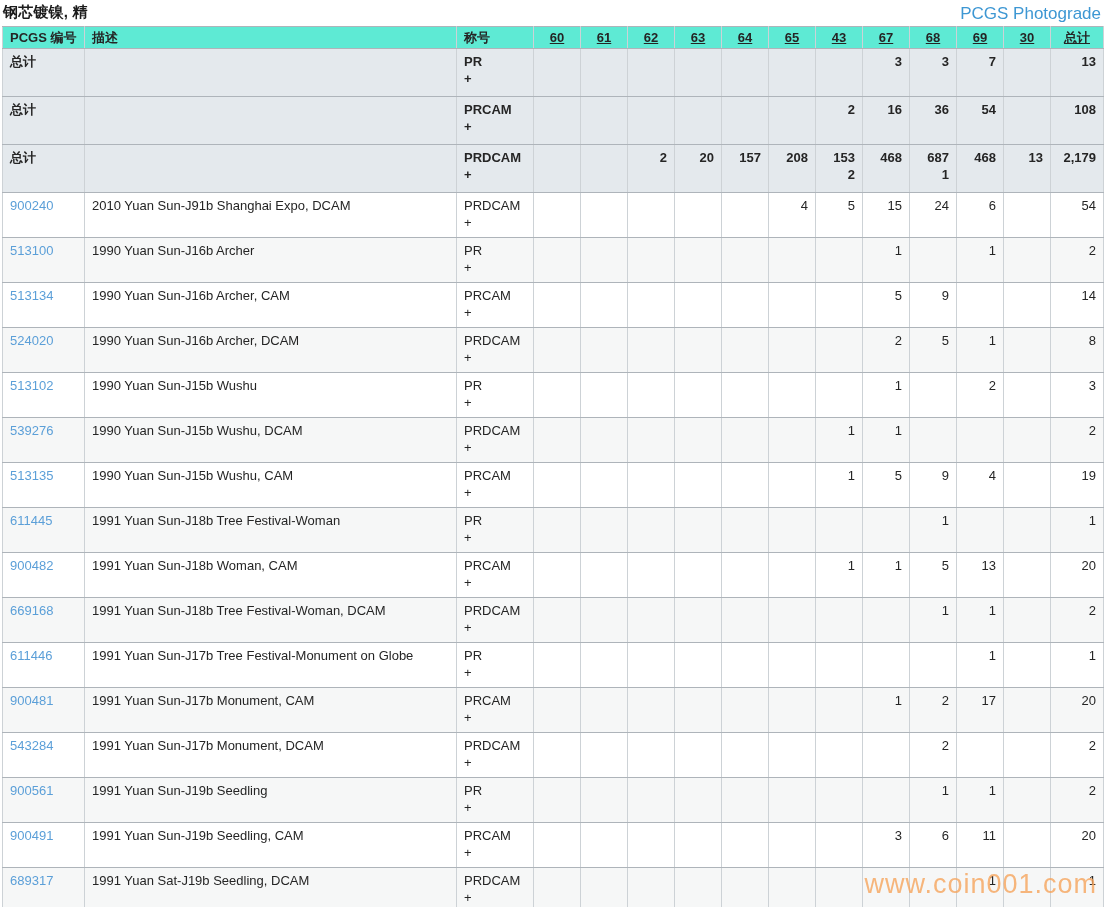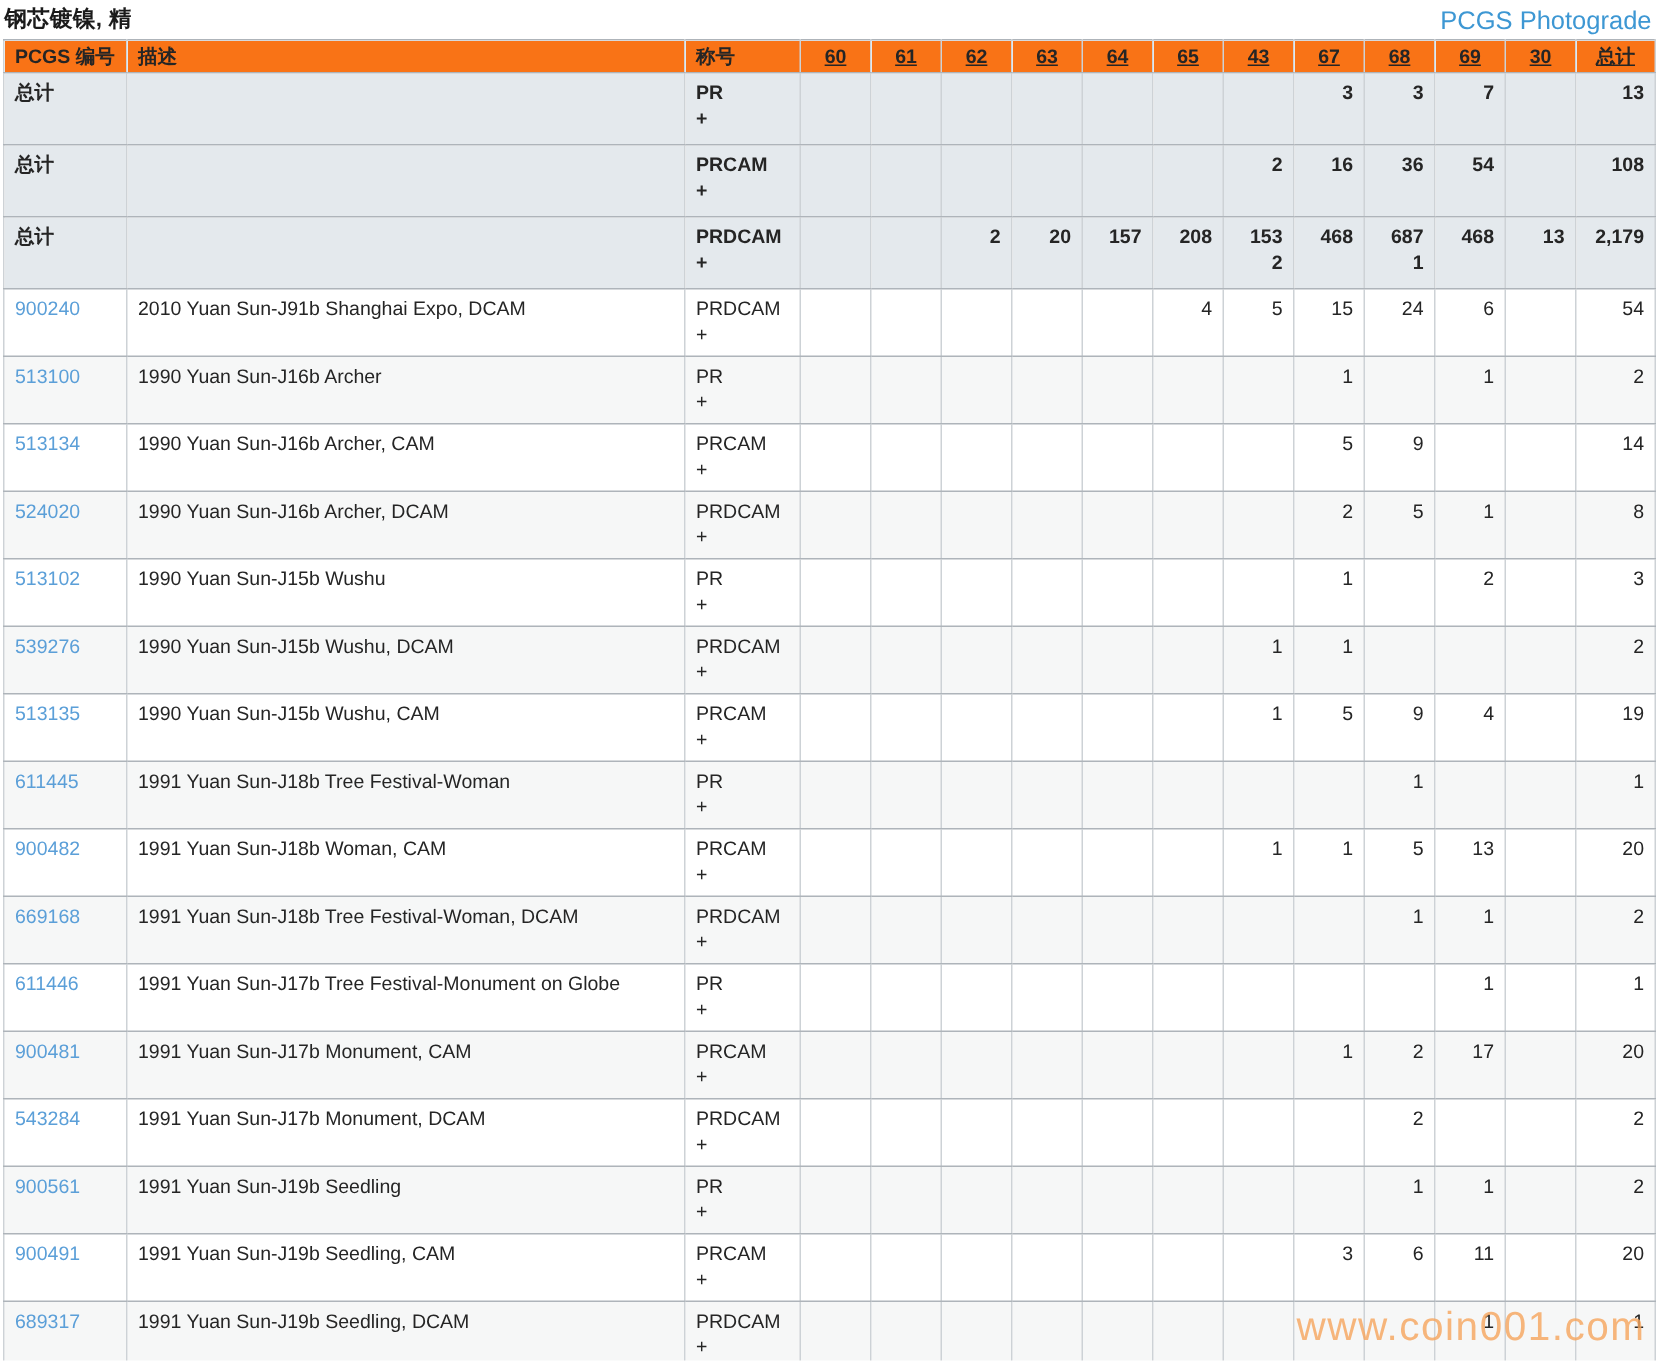--- a/index.html
+++ b/index.html
@@ -34,21 +34,21 @@
   }
   th,td{
     border:1px solid var(--border);
     border-top-color:var(--border-dark);
     border-bottom-color:var(--border-dark);
     padding:2px 7px;vertical-align:top;
     font-size:13px;line-height:17px;
     overflow:hidden;white-space:nowrap;
   }
   thead th{
-    height:22px;font-weight:bold;text-align:left;background:#f97316;padding-top:2px;
+    height:22px;font-weight:bold;text-align:left;background:#5eead4;padding-top:2px;
   }
   thead th.num{text-align:center;text-decoration:underline;}
   td.num{text-align:right;}
   tr.total-row td{
     background:var(--total-bg);font-weight:bold;height:48px;padding-top:4px;
   }
   tr.data-row td{height:45px;padding-top:4px;background:#fff;}
   tr.data-row.alt td{background:var(--alt-bg);}
   .v1{min-height:17px;}
   .v2{min-height:17px;}
@@ -1172,21 +1172,21 @@
           <div class="v2">&nbsp;</div>
         </td>
         <td class="num">
           <div class="v1">20</div>
           <div class="v2">&nbsp;</div>
         </td>
       </tr>
       <tr class="data-row alt">
         <td><a class="pcgs-link" href="#">689317</a></td>
         <td>
-          <div class="v1">1991 Yuan Sun-J19b Seedling, DCAM</div>
+          <div class="v1">1991 Yuan Sat-J19b Seedling, DCAM</div>
           <div class="v2">&nbsp;</div>
         </td>
         <td>
           <div class="v1">PRDCAM</div>
           <div class="v2">+</div>
         </td>
         <td class="num">
           <div class="v1">&nbsp;</div>
           <div class="v2">&nbsp;</div>
         </td>

